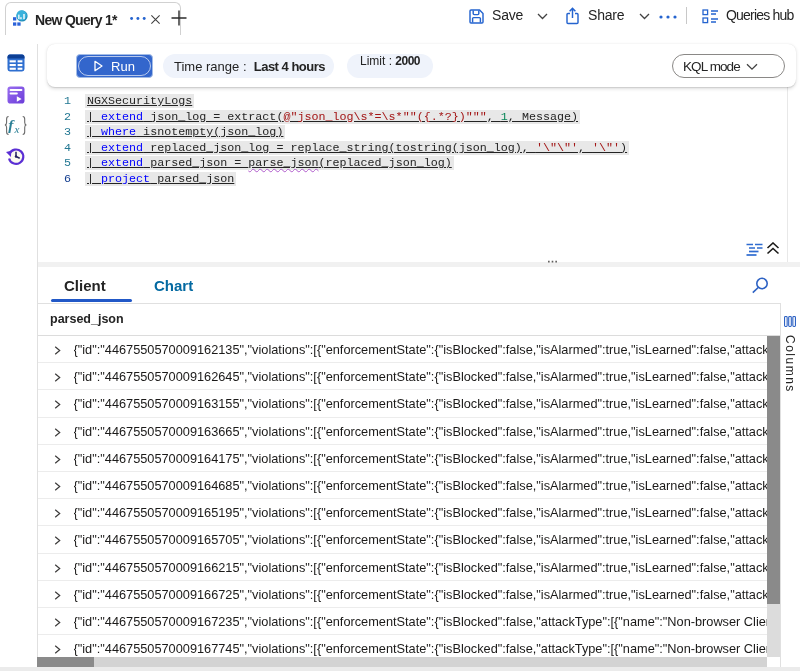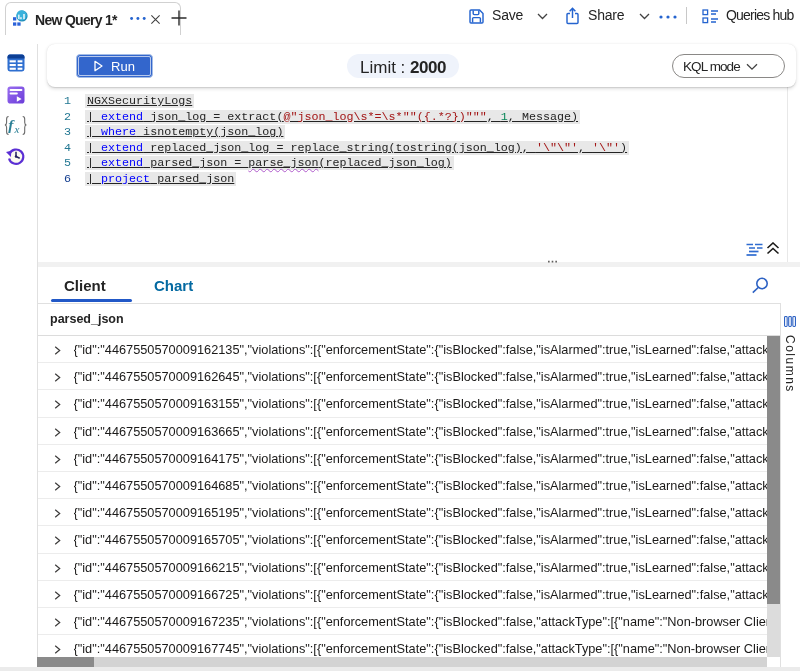--- a/index.html
+++ b/index.html
@@ -109,30 +109,34 @@
   <circle cx="11" cy="9.5" r="7.2" fill="#fbfbf0"></circle>
   <path d="M4.6 6.6 A7.2 7.2 0 1 1 4.1 11.4" fill="none" stroke="#5b2fd4" stroke-width="2.2"></path>
   <path d="M6.4 3.7 L1.0 4.9 L5.9 9.9 Z" fill="#5b2fd4"></path>
   <path d="M11 4.7 L11 9.5 L14.7 11.2" fill="none" stroke="#232160" stroke-width="1.5"></path>
   <circle cx="11" cy="9.5" r="1.2" fill="#232160"></circle>
 </svg>
 
 <div class="abs" style="left:47px; top:44px; width:749px; height:43px; background:#fff; border-radius:8px; box-shadow:0 1.6px 3.6px rgba(0,0,0,.13), 0 0.3px 0.9px rgba(0,0,0,.1); z-index:5;">
 
   <div class="abs" style="left:29px; top:10px; width:77px; height:24px; border:1px solid #a3bce6; border-radius:4px; background:#3366cc; padding:1px;">
-    <div style="width:100%; height:100%; border:1px solid rgba(255,255,255,.65); border-radius:2px; display:flex; align-items:center; justify-content:center;">
+    <div style="width:100%; height:100%; border:1px solid rgba(255,255,255,.65); border-radius:10px; display:flex; align-items:center; justify-content:center;">
       <svg width="9" height="12" viewBox="0 0 9 12" style="margin-right:8px;">
         <path d="M1 1.3 L8 6 L1 10.7 Z" fill="none" stroke="#fff" stroke-width="1.3" stroke-linejoin="round"></path>
       </svg>
       <span style="color:#fff; font-size:13px;">Run</span>
     </div>
   </div>
 
-
-  <div class="abs" style="left:300px; top:10px; height:24px; background:#eff3fb; border-radius:12px; display:flex; align-items:flex-end; padding:0 13px; font-size:17px;">
+  <div class="abs" style="left:116px; top:10px; height:24px; background:#eff3fb; border-radius:12px; display:flex; align-items:center; padding:0 9px 0 11px; font-size:13px;">
+    <span>Time range :&nbsp;&nbsp;</span>
+      <span style="font-weight:bold; letter-spacing:-0.5px;">Last 4 hours</span>
+  </div>
+
+  <div class="abs" style="left:300px; top:10px; height:24px; background:#eff3fb; border-radius:12px; display:flex; align-items:flex-start; padding:0 13px; font-size:12px;">
     <span>Limit :&nbsp;</span>
       <span style="font-weight:bold; letter-spacing:-0.5px;">2000</span>
   </div>
 
   <div class="abs" style="left:625px; top:10px; width:113px; height:24px; border:1px solid #8a8886; border-radius:12px; background:#fff; font-size:13.5px;">
     <span class="abs" style="left:10px; top:4px; letter-spacing:-0.9px;">KQL mode</span>
     <svg class="abs" style="left:73px; top:8px;" width="12" height="8" viewBox="0 0 12 8">
       <path d="M1 1.2 L6 6.2 L11 1.2" fill="none" stroke="#424242" stroke-width="1.3"></path>
     </svg>
   </div>

